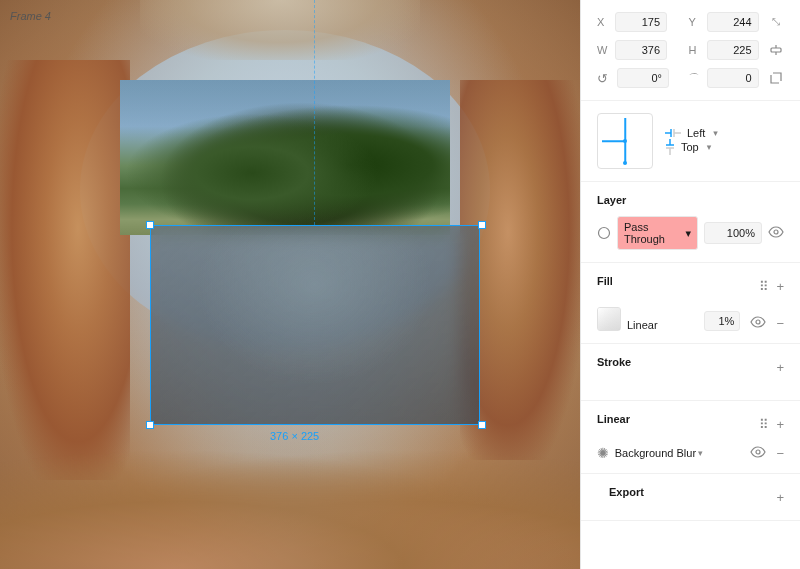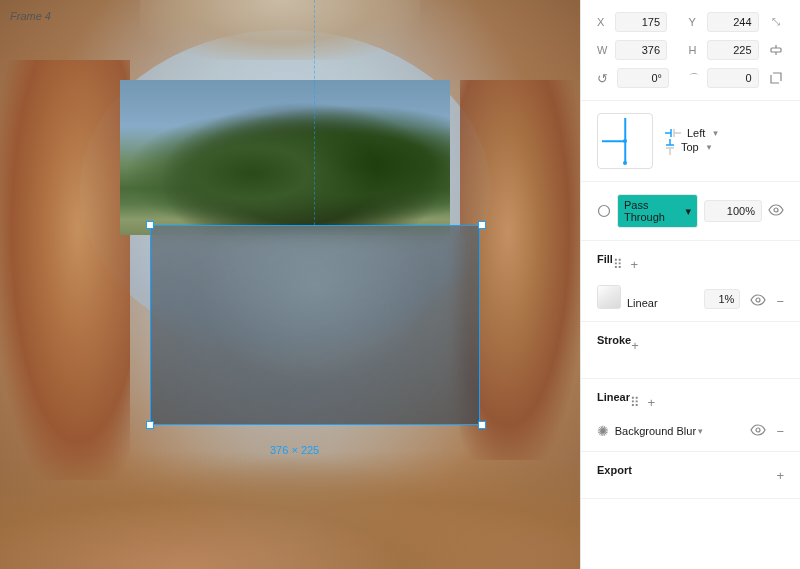--- a/index.html
+++ b/index.html
@@ -129,21 +129,21 @@
       z-index: 6;
     }
     .handle.tl { top: 221px; left: 146px; }
     .handle.tr { top: 221px; left: 478px; }
     .handle.bl { top: 421px; left: 146px; }
     .handle.br { top: 421px; left: 478px; }
 
     
     .size-label {
       position: absolute;
-      top: 444px;
+      top: 430px;
       left: 270px;
       color: #18a0fb;
       font-size: 11px;
       z-index: 7;
       white-space: nowrap;
     }
 
     
     .crosshair-v {
       position: absolute;
@@ -268,21 +268,21 @@
 
     
     .layer-row {
       display: flex;
       align-items: center;
       gap: 6px;
     }
 
     .blend-select {
       flex: 1;
-      background: #14b8a6;
+      background: #fca5a5;
       border: 1px solid #e8e8e8;
       border-radius: 3px;
       padding: 4px 6px;
       font-size: 11px;
       color: #1a1a1a;
       cursor: pointer;
       display: flex;
       align-items: center;
       justify-content: space-between;
     }
@@ -345,21 +345,21 @@
       font-size: 11px;
       color: #1a1a1a;
       width: 36px;
       text-align: right;
     }
 
     
     .section-header {
       display: flex;
       align-items: center;
-      justify-content: flex-start;
+      justify-content: space-between;
       margin-bottom: 10px;
     }
 
     .section-icons {
       display: flex;
       gap: 8px;
     }
 
     .section-icon-btn {
       color: #888;
@@ -387,20 +387,21 @@
       cursor: pointer;
       display: flex;
       align-items: center;
     }
 
     
     .export-header {
       display: flex;
       align-items: center;
       justify-content: space-between;
+      margin-left: 12px;
     }
 
     
     .v-line {
       position: absolute;
       left: 50%;
       top: 4px;
       bottom: 4px;
       width: 1.5px;
       background: #18a0fb;
@@ -558,20 +559,21 @@
             <line x1="1" y1="9" x2="9" y2="9" stroke="#ccc" stroke-width="1.5"></line>
           </svg>
           <span>Top</span>
           <span class="dropdown-arrow">▾</span>
         </div>
       </div>
     </div>
   </div>
 
   <div class="panel-section">
+    <div class="section-title">Layer</div>
     <div class="layer-row">
       <svg width="14" height="14" viewBox="0 0 14 14" fill="none">
         <circle cx="7" cy="7" r="5.5" stroke="#888" stroke-width="1.2" fill="none"></circle>
       </svg>
       <div class="blend-select">
         <span>Pass Through</span>
         <span>▾</span>
       </div>
       <div class="opacity-field">
         <span>100%</span>

